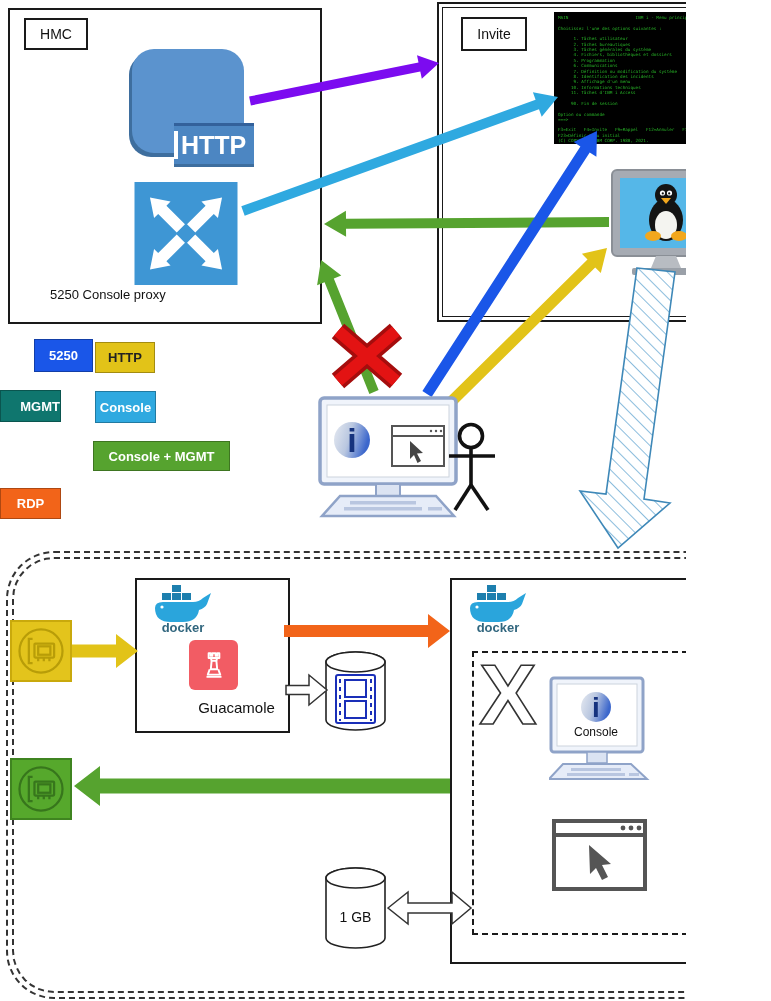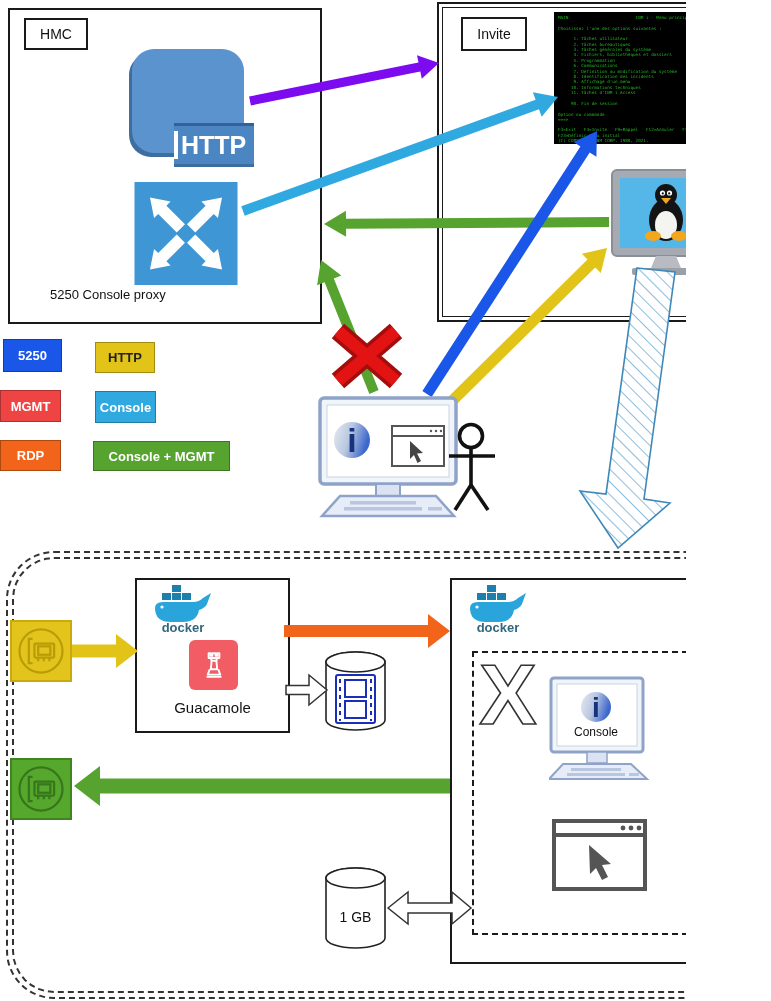--- a/index.html
+++ b/index.html
@@ -48,21 +48,21 @@
   .chip5{left:93px;top:441px;width:137px;height:30px;}
 
   
   .bottom-outer{left:6px;top:551px;width:757px;height:444px;border:2px dashed #333;border-radius:48px;}
   .bottom-inner{left:4px;top:4px;right:4px;bottom:4px;border:2px dashed #333;border-radius:42px;}
   .nic{width:62px;height:62px;box-sizing:border-box;}
   .nic-yellow{left:10px;top:620px;background:#e3c41c;border:2px solid #c9a90c;}
   .nic-green{left:10px;top:758px;background:#56a82c;border:2px solid #3f8420;}
 
   .guac-box{left:135px;top:578px;width:151px;height:151px;border:2px solid #1a1a1a;background:#fff;}
-  .guac-label{left:0;top:119px;width:100%;text-align:center;font-size:15px;color:#111;}
+  .guac-label{left:0;top:119px;width:100%;text-align:center;font-size:15px;color:#111;padding-left:24px;}
   .rook-tile{left:52px;top:60px;width:49px;height:50px;border-radius:6px;background:#f25c64;
              display:flex;align-items:center;justify-content:center;}
 
   .right-box{left:450px;top:578px;width:282px;height:382px;border:2px solid #1a1a1a;background:#fff;}
   .dashed-inner{left:20px;top:71px;width:242px;height:280px;border:2px dashed #1a1a1a;}
 
   .overlay{left:0;top:0;z-index:5;pointer-events:none;}
   .workstation{z-index:6;}
 </style>
 </head>
@@ -131,33 +131,33 @@
           <circle cx="61.2" cy="25.4" r="1.1" fill="#111"></circle>
         <polygon points="53,30 63,30 58,36" fill="#f2a71d"></polygon>
         <ellipse cx="45" cy="68" rx="8" ry="5" fill="#f2a71d"></ellipse>
         <ellipse cx="71" cy="68" rx="8" ry="5" fill="#f2a71d"></ellipse>
       </g>
       <polygon points="48,88 68,88 73,100 43,100" fill="#b8bcc2"></polygon>
       <rect x="24" y="100" width="68" height="7" rx="2" fill="#9aa0a8"></rect>
     </svg>
   </div>
 
-  <div class="abs chip chip0" style="background: rgb(26, 86, 232); color: rgb(255, 255, 255);">
+  <div class="abs chip chip0" style="background: rgb(26, 86, 232); color: rgb(255, 255, 255); margin-left: 31px;">
       <span>5250</span>
     </div>
   <div class="abs chip chip1" style="background: rgb(226, 195, 24); color: rgb(34, 34, 34);">
       <span>HTTP</span>
     </div>
-  <div class="abs chip chip2" style="background: #ef4444; color: rgb(255, 255, 255);">
+  <div class="abs chip chip2" style="background: #0f766e; color: rgb(255, 255, 255); justify-content: flex-end;">
       <span>MGMT</span>
     </div>
   <div class="abs chip chip3" style="background: rgb(47, 169, 224); color: rgb(255, 255, 255);">
       <span>Console</span>
     </div>
-  <div class="abs chip chip4" style="background: rgb(242, 100, 25); color: rgb(255, 255, 255);">
+  <div class="abs chip chip4" style="background: rgb(242, 100, 25); color: rgb(255, 255, 255); margin-top: 48px;">
       <span>RDP</span>
     </div>
   <div class="abs chip chip5" style="background: rgb(86, 163, 47); color: rgb(255, 255, 255);">
       <span>Console + MGMT</span>
     </div>
 
   <div class="abs bottom-outer">
     <div class="abs bottom-inner"></div>
   </div>
 

